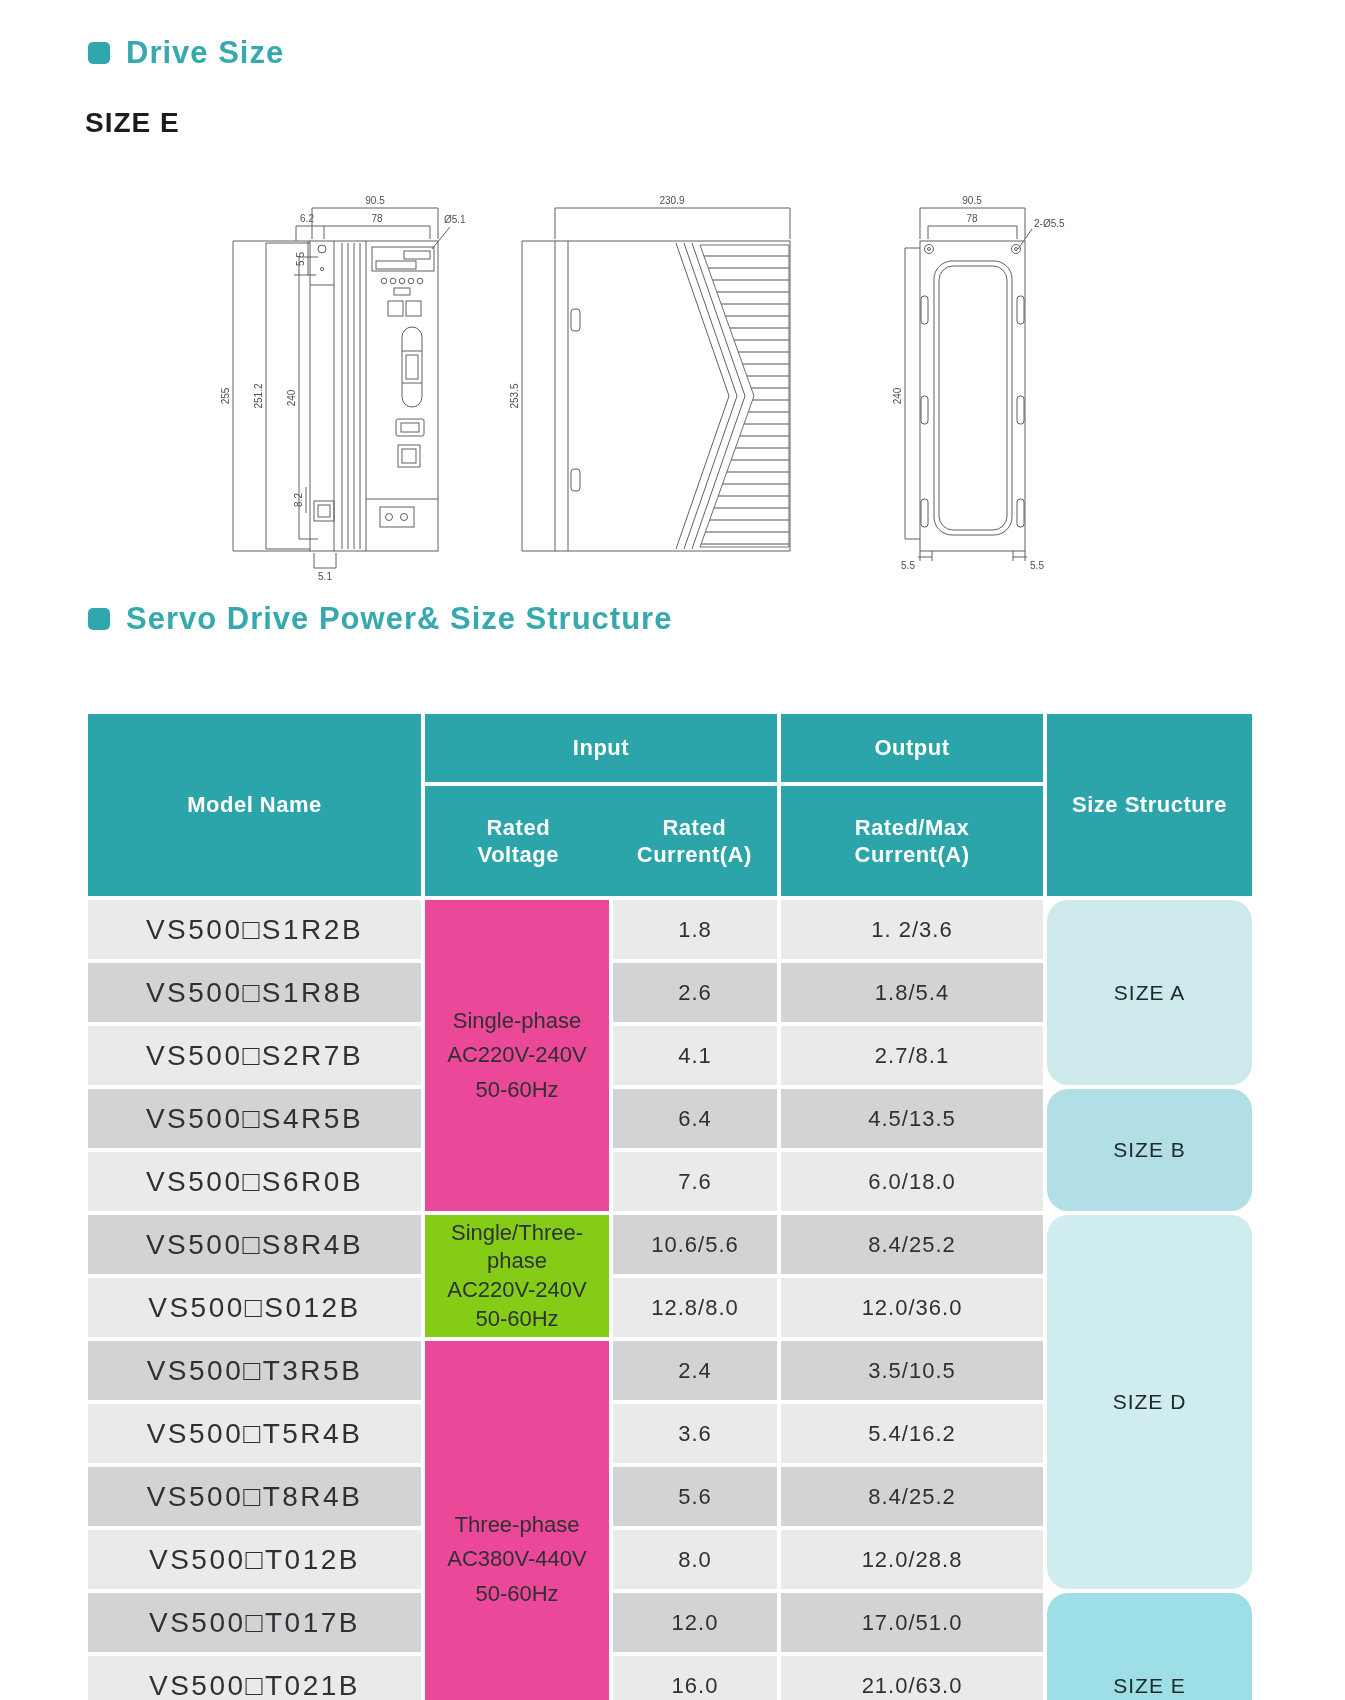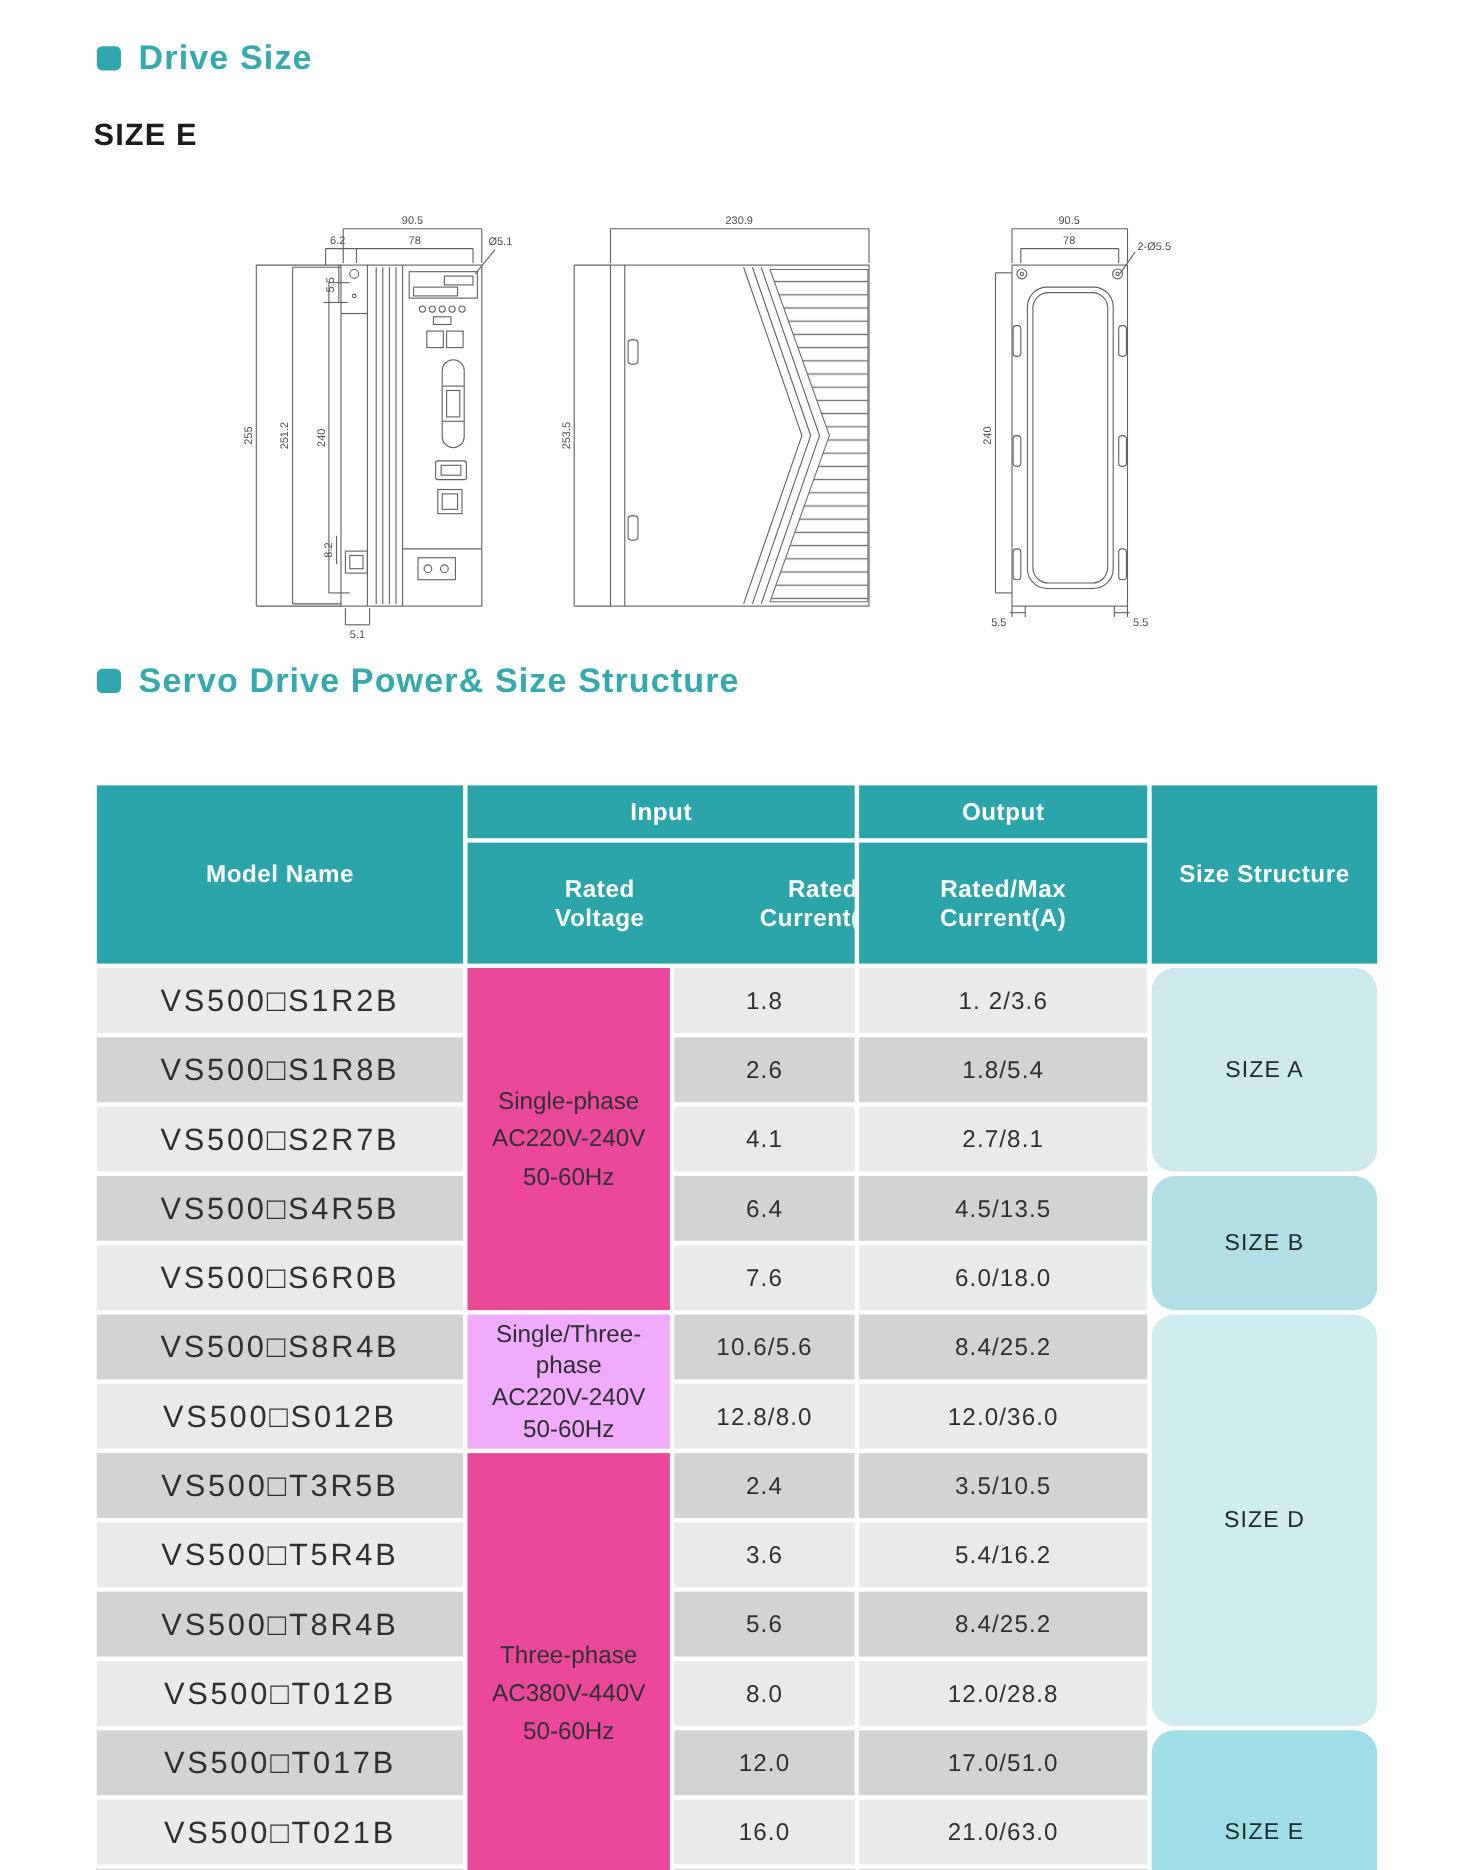--- a/index.html
+++ b/index.html
@@ -11,31 +11,31 @@
   .sec-title{font-size:31px;font-weight:bold;color:#35a9ad;letter-spacing:1px;}
   .size-label{position:absolute;left:85px;top:78px;font-size:28px;font-weight:bold;color:#1c1c1c;letter-spacing:1px;}
   
   #drawings{position:absolute;left:0;top:140px;}
   .dimtxt{font-size:10px;fill:#4c5053;}
   
   table.spec{position:absolute;left:84px;top:681px;border-collapse:separate;border-spacing:4px;
              table-layout:fixed;background:#ffffff;}
   table.spec th,table.spec td{padding:0;text-align:center;vertical-align:middle;overflow:hidden;}
   table.spec thead th{background:#2ba5aa;color:#ffffff;font-size:22px;font-weight:bold;
-                      letter-spacing:.5px;height:48px;white-space:pre-line;line-height:1.25;}
+                      letter-spacing:.5px;height:68px;white-space:pre-line;line-height:1.25;}
   .subhead-flex{display:flex;width:100%;align-items:center;}
-  .subhead-flex span{white-space:pre-line;line-height:1.25;font-size:22px;font-weight:bold;color:#fff;padding-left:27px;}
+  .subhead-flex span{white-space:pre-line;line-height:1.25;font-size:22px;font-weight:bold;color:#fff;}
   .sh-v{flex:0 0 53%;} .sh-c{flex:0 0 47%;}
   td.model{font-size:28px;letter-spacing:2.5px;color:#2e3133;height:59px;}
   td.val{font-size:22px;letter-spacing:1px;color:#2e3133;height:59px;}
   td.volt{font-size:22px;color:#2e3133;white-space:pre-line;line-height:1.55;}
   td.volt.v2{line-height:1.3;}
   td.sizecell{font-size:21px;letter-spacing:1px;color:#20292b;border-radius:21px;}
   .light{background:#e9eaea;} .dark{background:#d2d3d4;}
-  .vlight{background:#ec4899;} .vdark{background:#f0abfc;}
+  .vlight{background:#ec4899;} .vdark{background:#84cc16;}
   .sizeA{background:#cde9ec;} .sizeB{background:#b1dfe5;}
   .sizeD{background:#cfecef;} .sizeE{background:#9edee6;}
 </style>
 </head>
 <body>
 
 <div id="page">
 
   <div class="sec-head" style="top:6px;">
     <div class="bullet"></div>

